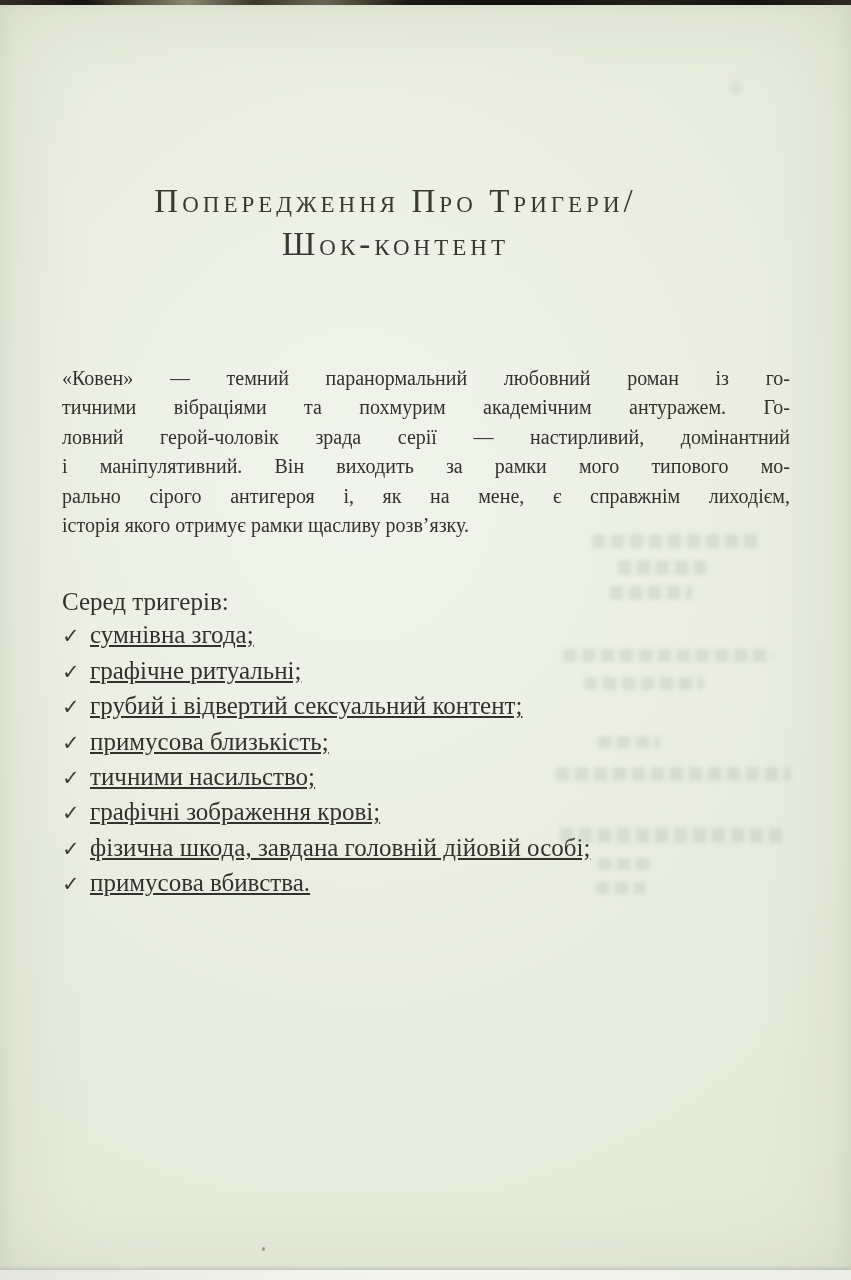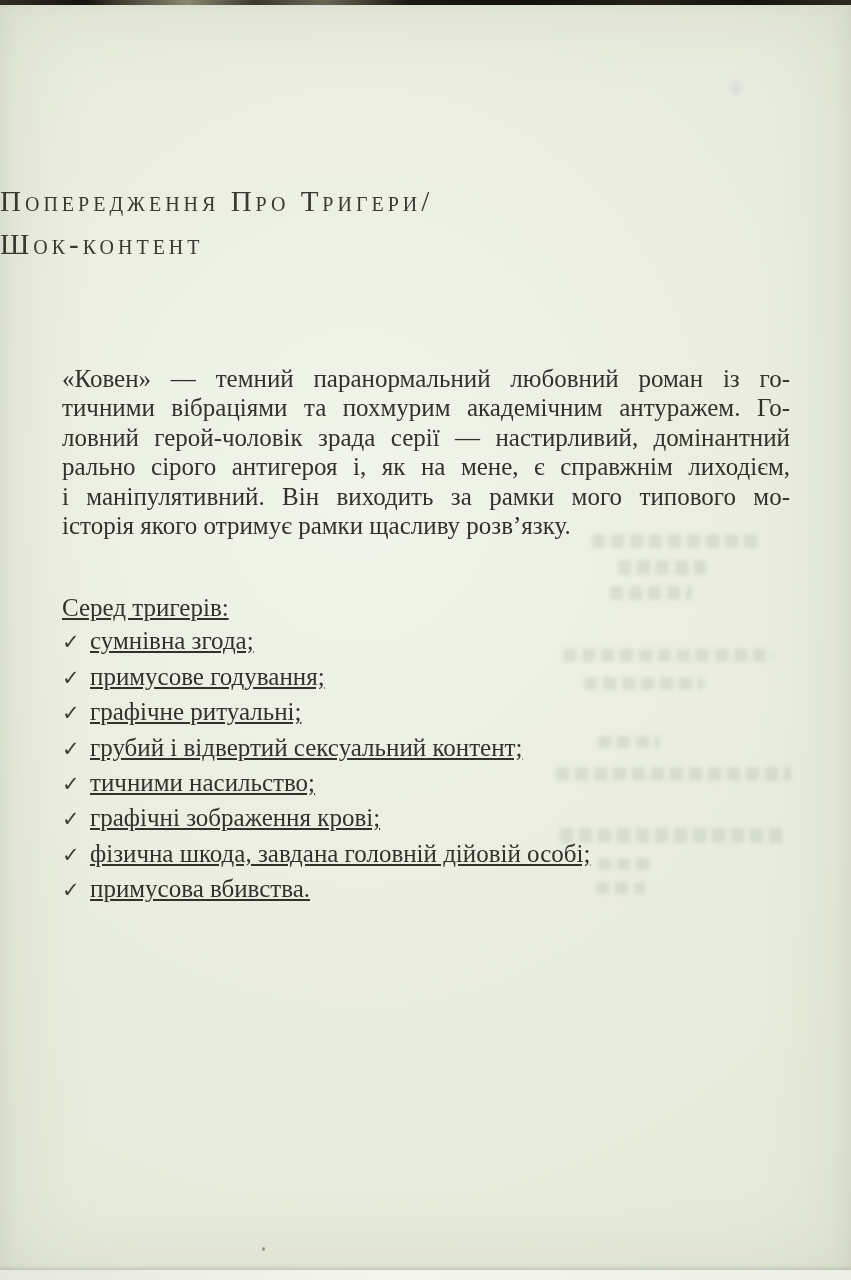--- a/index.html
+++ b/index.html
@@ -44,34 +44,35 @@
     width: 851px; height: 10px;
     background: linear-gradient(90deg, #e6e7df 0%, #f4f5ef 45%, #edefe6 100%);
     box-shadow: 0 -2px 3px rgba(90,95,75,0.18);
   }
 
   .title {
     position: absolute;
     top: 180px;
     left: 0;
     width: 791px;
+    text-align: center;
     color: #3a3831;
-    font-size: 29px;
+    font-size: 33px;
     line-height: 43px;
     font-variant: small-caps;
     letter-spacing: 4px;
   }
 
   .paragraph {
     position: absolute;
     top: 364px;
     left: 62px;
     width: 728px;
     color: #33312b;
-    font-size: 25px;
+    font-size: 20px;
     line-height: 29.4px;
   }
   .pline {
     text-align: justify;
     text-align-last: justify;
     white-space: nowrap;
   }
   .pline.last {
     text-align-last: left;
   }
@@ -79,22 +80,21 @@
   .list-block {
     position: absolute;
     top: 585px;
     left: 62px;
     width: 730px;
     color: #33312b;
     font-size: 25px;
     line-height: 33.4px;
   }
   .list-intro {
-    margin: 6px 0 0 0;
-    text-decoration: underline;
+    margin: 0 0 0 0;
   }
   .trigger-item {
     padding-left: 28px;
     text-align: justify;
     text-decoration: underline;
   }
   .check {
     display: inline-block;
     width: 28px;
     margin-left: -28px;
@@ -152,39 +152,39 @@
 
   <div class="title">
     <div class="title-line">Попередження Про Тригери/</div>
     <div class="title-line">Шок-контент</div>
   </div>
 
   <div class="paragraph">
     <div class="pline">«Ковен» — темний паранормальний любовний роман із го-</div>
     <div class="pline">тичними вібраціями та похмурим академічним антуражем. Го-</div>
     <div class="pline">ловний герой-чоловік зрада серії — настирливий, домінантний</div>
+    <div class="pline">і маніпулятивний. Він виходить за рамки мого типового мо-</div>
     <div class="pline">рально сірого антигероя і, як на мене, є справжнім лиходієм,</div>
-    <div class="pline">і маніпулятивний. Він виходить за рамки мого типового мо-</div>
     <div class="pline last">історія якого отримує рамки щасливу розв’язку.</div>
   </div>
 
   <div class="list-block">
     <div class="list-intro">Серед тригерів:</div>
     <div class="trigger-list">
       <div class="trigger-item">
         <span class="check">✓</span><span class="item-text">сумнівна згода;</span>
       </div>
       <div class="trigger-item">
-        <span class="check">✓</span><span class="item-text">примусове годування;</span>
-      </div>
-      <div class="trigger-item">
         <span class="check">✓</span><span class="item-text">графічне ритуальні;</span>
       </div>
       <div class="trigger-item">
         <span class="check">✓</span><span class="item-text">грубий і відвертий сексуальний контент;</span>
+      </div>
+      <div class="trigger-item">
+        <span class="check">✓</span><span class="item-text">примусова близькість;</span>
       </div>
       <div class="trigger-item">
         <span class="check">✓</span><span class="item-text">тичними насильство;</span>
       </div>
       <div class="trigger-item">
         <span class="check">✓</span><span class="item-text">графічні зображення крові;</span>
       </div>
       <div class="trigger-item">
         <span class="check">✓</span><span class="item-text">фізична шкода, завдана головній дійовій особі;</span>
       </div>

